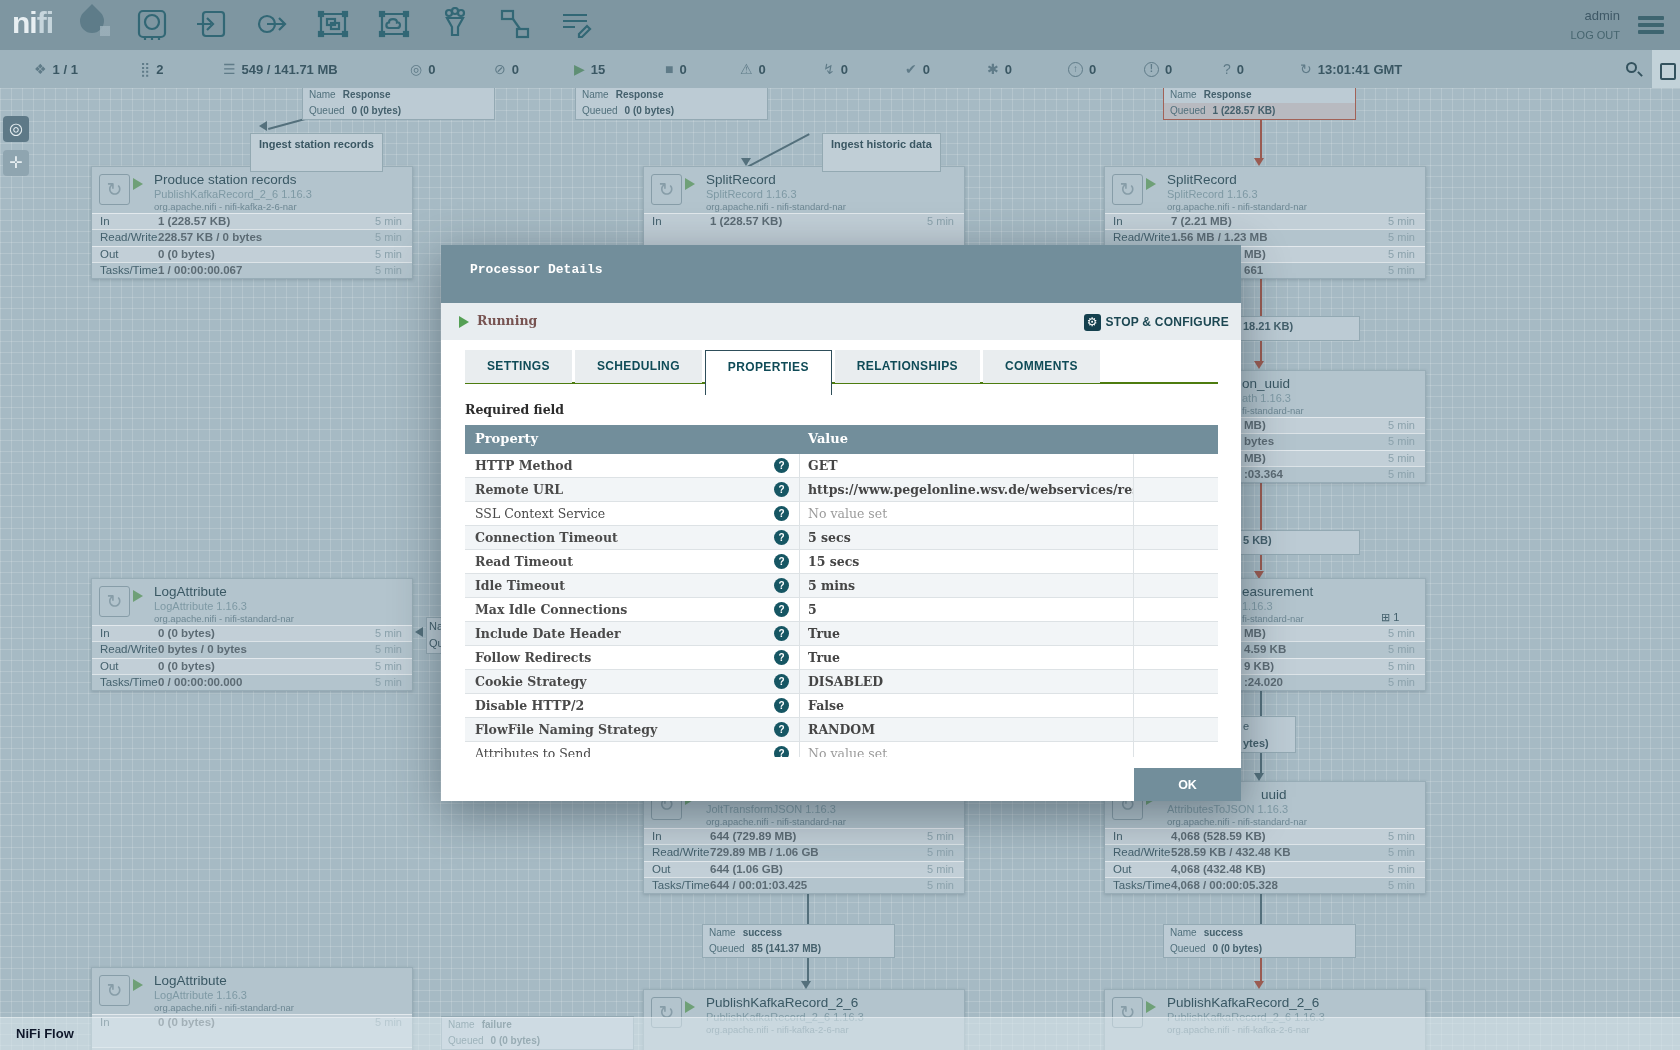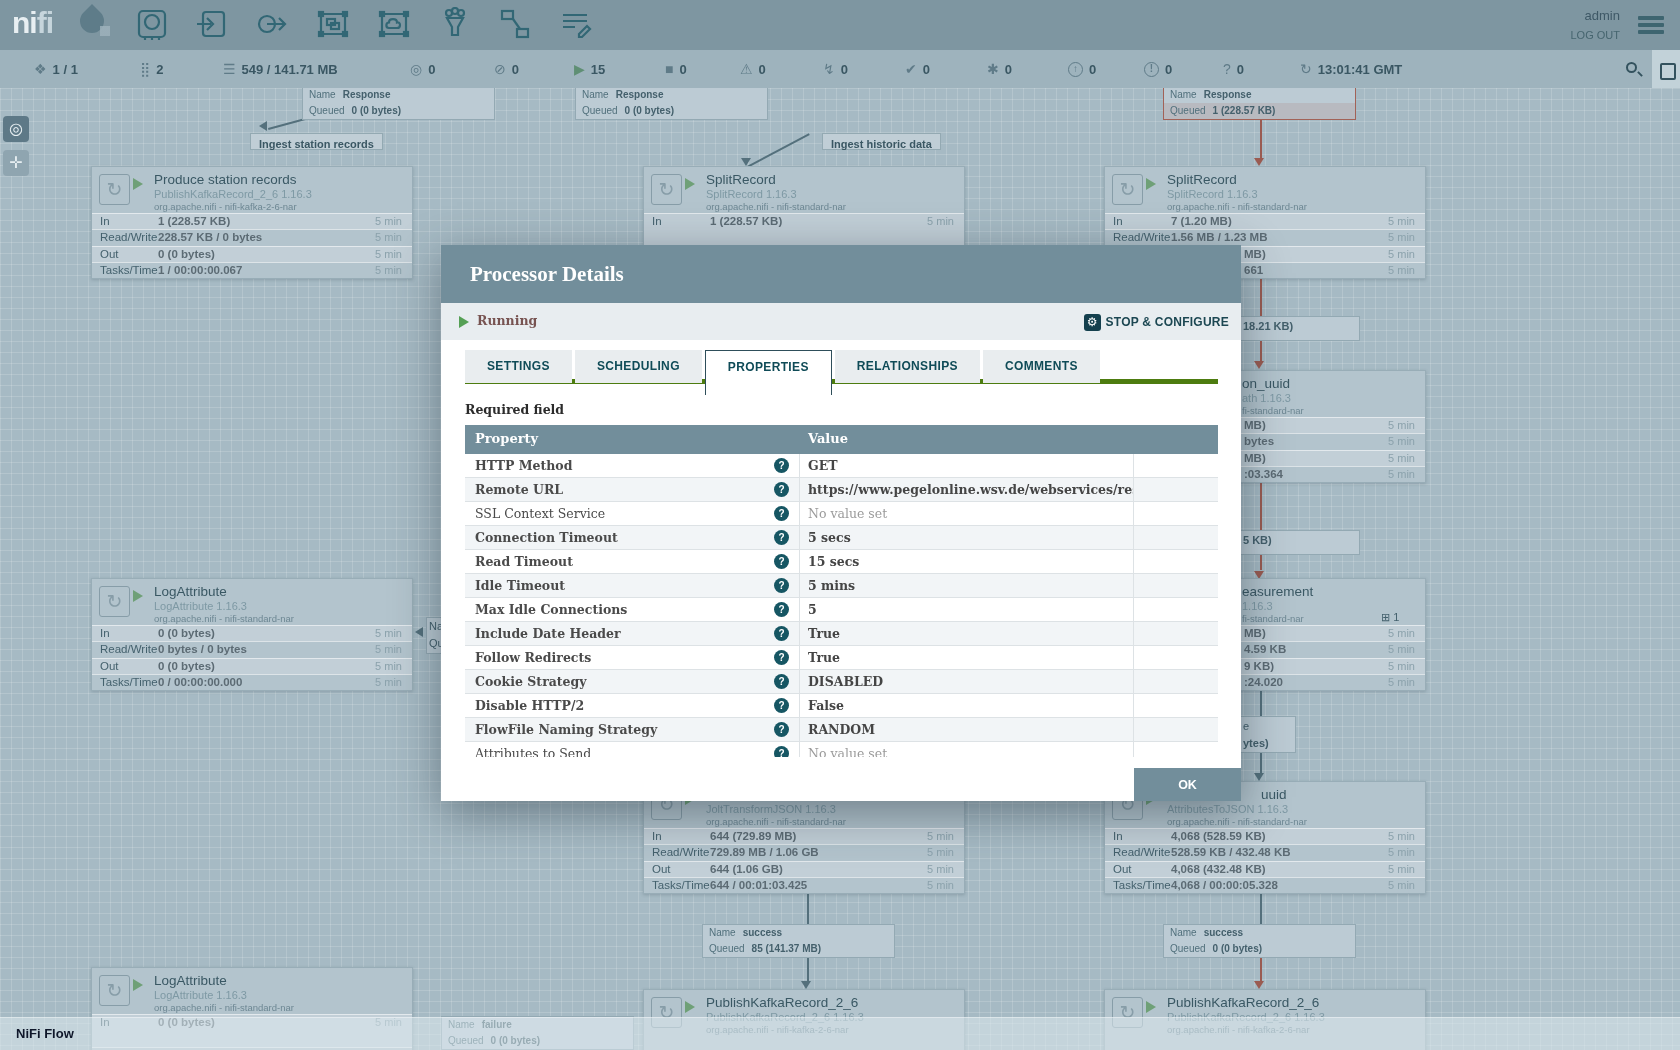--- a/index.html
+++ b/index.html
@@ -47,41 +47,41 @@
   .p-lbl{position:absolute;left:8px;top:1px;color:#44616D}
   .p-val{position:absolute;top:1px;color:#5C6B74;font-weight:bold;white-space:nowrap}
   .p-win{position:absolute;right:10px;top:1px;color:#8BA2AC;font-size:11px}
   
   .cl{position:absolute;width:193px;background:#BCCBD4;border:1px solid #93A9B3;font-size:10px;z-index:2}
   .cl.red{border-color:#A26257}
   .cl.red .cl-row:last-child{background:rgba(170,100,90,.16)}
   .cl-row{height:16px;line-height:16px;padding:0 6px;white-space:nowrap}
   .cl-row .k{color:#51707C;margin-right:7px}
   .cl-row .v{color:#44606C;font-weight:bold}
-  .plabel{position:absolute;height:17px;line-height:21px;padding:0 8px;background:#C0CED6;border:1px solid #93A9B2;font-weight:bold;font-size:11px;color:#3A5763;z-index:2;white-space:nowrap}
+  .plabel{position:absolute;height:39px;line-height:21px;padding:0 8px;background:#C0CED6;border:1px solid #93A9B2;font-weight:bold;font-size:11px;color:#3A5763;z-index:2;white-space:nowrap}
   .fragbox{position:absolute;background:#BCCBD4;border:1px solid #93A9B3;z-index:2}
   .fragtext{position:absolute;font-size:11px;color:#44606C;z-index:2;white-space:nowrap}
   .fragtext.b{font-weight:bold}
   .line{position:absolute;z-index:1}
   .line.red{background:#9A5B51}.line.dark{background:#54707C}
   .arr{position:absolute;width:0;height:0;z-index:1}
   
   #strip{position:absolute;left:0;top:1017px;width:1680px;height:33px;background:rgba(221,233,238,.55);z-index:5;border-top:1px solid rgba(255,255,255,.4)}
   #crumb{position:absolute;left:16px;top:8px;font-size:13px;font-weight:bold;color:#0f172a}
   
   #dialog{position:absolute;left:441px;top:245px;width:800px;height:556px;background:#fff;z-index:10;box-shadow:0 12px 45px rgba(25,40,50,.45)}
   #dlghead{position:absolute;left:0;top:0;width:800px;height:58px;background:#728E9B}
-  #dlgtitle{position:absolute;left:29px;top:17px;color:#fff;font-family:Liberation Serif, serif;font-weight:bold;font-size:21px}
+  #dlgtitle{position:absolute;left:29px;top:17px;color:#fff;font-family:Liberation Mono, monospace;font-weight:bold;font-size:13px}
   #dlgstate{position:absolute;left:0;top:58px;width:800px;height:37px;background:#E8EDF0}
   #stplay{position:absolute;left:18px;top:13px;width:0;height:0;border-left:10px solid #55A055;border-top:6px solid transparent;border-bottom:6px solid transparent}
   #stlabel{position:absolute;left:36px;top:10px;font-family:"DejaVu Serif",serif;font-weight:bold;font-size:12.5px;color:#775351}
   #stopcfg{position:absolute;right:12px;top:9px;height:20px;display:flex;align-items:center;gap:5px;cursor:pointer}
   #stopcfg .gicon{width:17px;height:17px;background:#14404E;border-radius:3px;color:#fff;font-size:12px;line-height:17px;text-align:center}
   #stopcfg .gtxt{font-size:12px;font-weight:bold;color:#1C4752;letter-spacing:.02em}
-  #tabs{position:absolute;left:24px;top:105px;width:753px;height:34px;border-bottom:5px solid #4d7c0f}
+  #tabs{position:absolute;left:24px;top:105px;width:753px;height:34px;border-bottom:2px solid #4d7c0f}
   .tab{display:inline-block;height:33px;line-height:33px;padding:0 22px;margin-right:3px;background:#E9EDEF;color:#0F4B57;font-size:12px;font-weight:bold;letter-spacing:.03em;vertical-align:top;cursor:pointer}
   .tab.active{position:relative;height:45px;background:#fff;border:1px solid #2E4E5A;border-bottom:0;z-index:2}
   #reqfield{position:absolute;left:24px;top:157px;font-family:"DejaVu Serif",serif;font-weight:bold;font-size:12.5px;color:#2B2B2B}
   #ptable{position:absolute;left:24px;top:180px;width:753px;height:332px;overflow:hidden;font-family:"DejaVu Serif",serif}
   #thead{position:relative;height:29px;background:#728E9B;color:#fff;font-weight:bold;font-size:13px}
   #th-prop{position:absolute;left:10px;top:6px}
   #th-val{position:absolute;left:343px;top:6px}
   .prow{position:relative;height:24px;border-bottom:1px solid #DDE2E5;background:#fff}
   .prow.alt{background:#F2F5F7}
   .pname{position:absolute;left:0;top:0;width:335px;height:24px;line-height:24px;padding-left:10px;border-right:1px solid #DDE2E5;font-size:12.5px;color:#4A4A4A;white-space:nowrap}
@@ -280,21 +280,21 @@
     </div>
     <div class="proc" style="left: 1104px; top: 78px;">
       <div class="p-icon">↻</div>
       <div class="p-play"></div>
       <div class="p-name" style="left: 62px;">SplitRecord</div>
       <div class="p-type" style="left: 62px;">SplitRecord 1.16.3</div>
       <div class="p-bundle" style="left: 62px;">org.apache.nifi - nifi-standard-nar</div>
       <div class="p-stats">
         <div class="p-row">
           <div class="p-lbl">In</div>
-          <div class="p-val" style="left: 66px;">7 (1.20 MB)</div>
+          <div class="p-val" style="left: 66px;">7 (2.21 MB)</div>
           <div class="p-win">5 min</div>
         </div>
         <div class="p-row">
           <div class="p-lbl">Read/Write</div>
           <div class="p-val" style="left: 66px;">1.56 MB / 1.23 MB</div>
           <div class="p-win">5 min</div>
         </div>
         <div class="p-row">
           <div class="p-val" style="left: 139px;">MB)</div>
           <div class="p-win">5 min</div>

